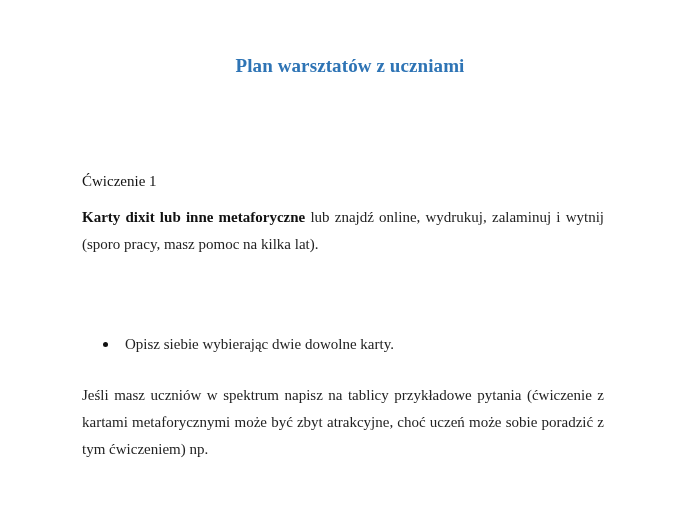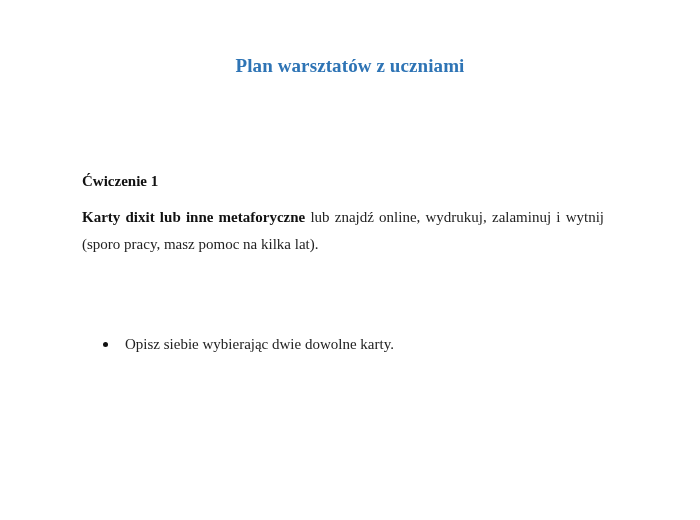--- a/index.html
+++ b/index.html
@@ -36,21 +36,21 @@
     font-size: 15px;
     color: #3a86c2;
   }
   .sub1 { top: 98px; }
   .sub2 { top: 136px; }
   .exercise {
     position: absolute;
     left: 82px;
     top: 173px;
     font-size: 15px;
-    font-weight: bold;
+    font-weight: normal;
     color: #111;
   }
   .para {
     position: absolute;
     left: 82px;
     width: 522px;
     font-size: 15px;
     line-height: 27px;
     text-align: justify;
     text-align-last: left;
@@ -95,13 +95,14 @@
   <div class="exercise">Ćwiczenie 1</div>
 
   <div class="para p1"><span class="b">Karty dixit lub inne metaforyczne</span><span> lub znajdź online, wydrukuj, zalaminuj i wytnij (sporo pracy, masz pomoc na kilka lat).</span></div>
 
 
   <div class="bullet-item">
     <span class="bullet-dot"></span>
     <span>Opisz siebie wybierając dwie dowolne karty.</span>
   </div>
 
+  <div class="para p2">Jeśli masz uczniów w spektrum napisz na tablicy przykładowe pytania (ćwiczenie z kartami metaforycznymi może być zbyt atrakcyjne, choć uczeń może sobie poradzić z tym ćwiczeniem) np.</div>
 </div>
 
 </body></html>

